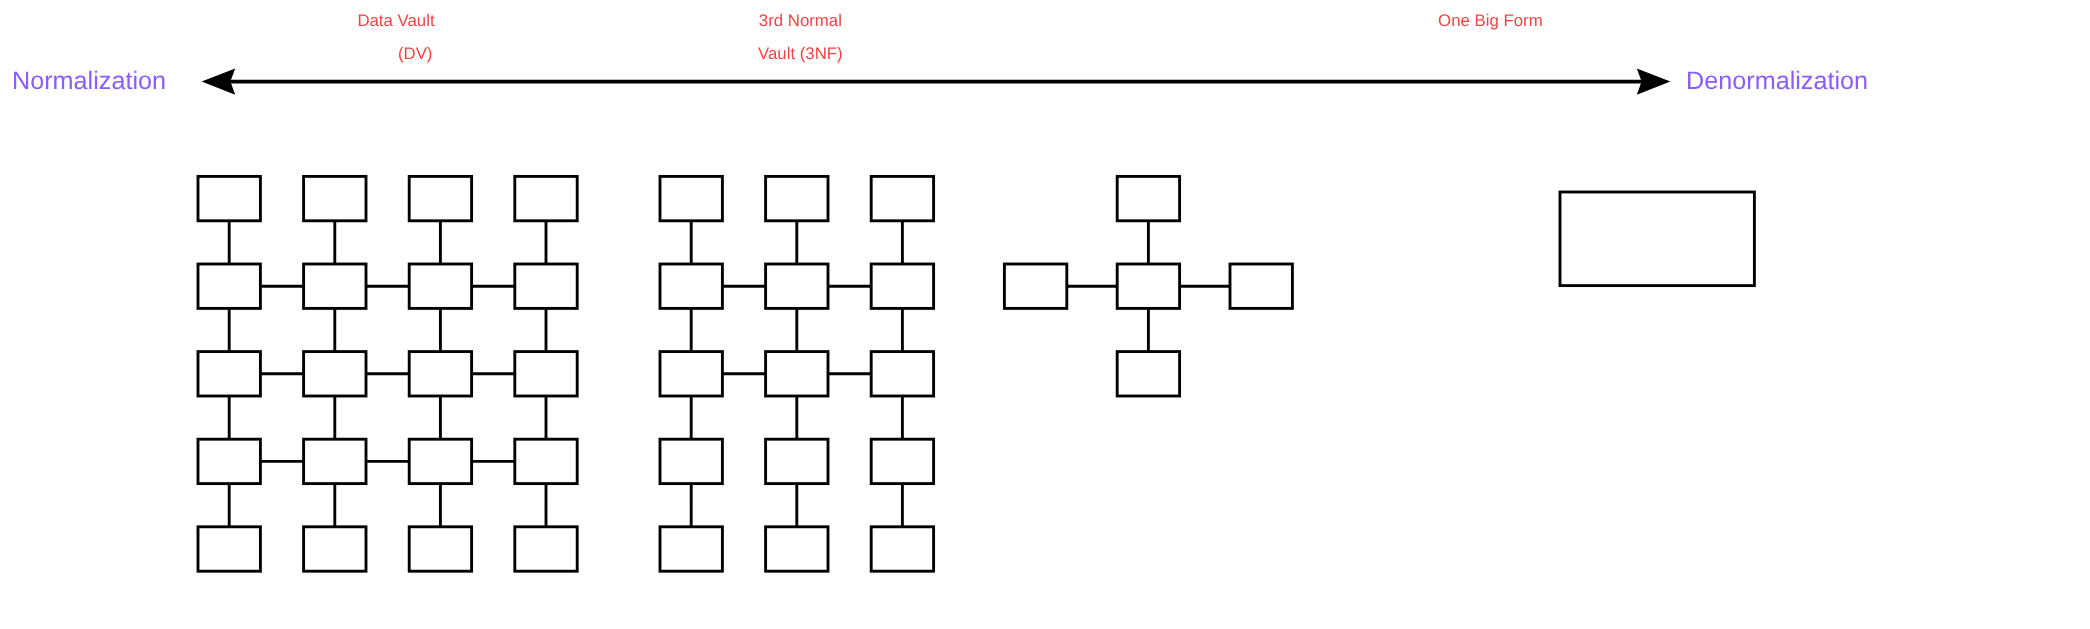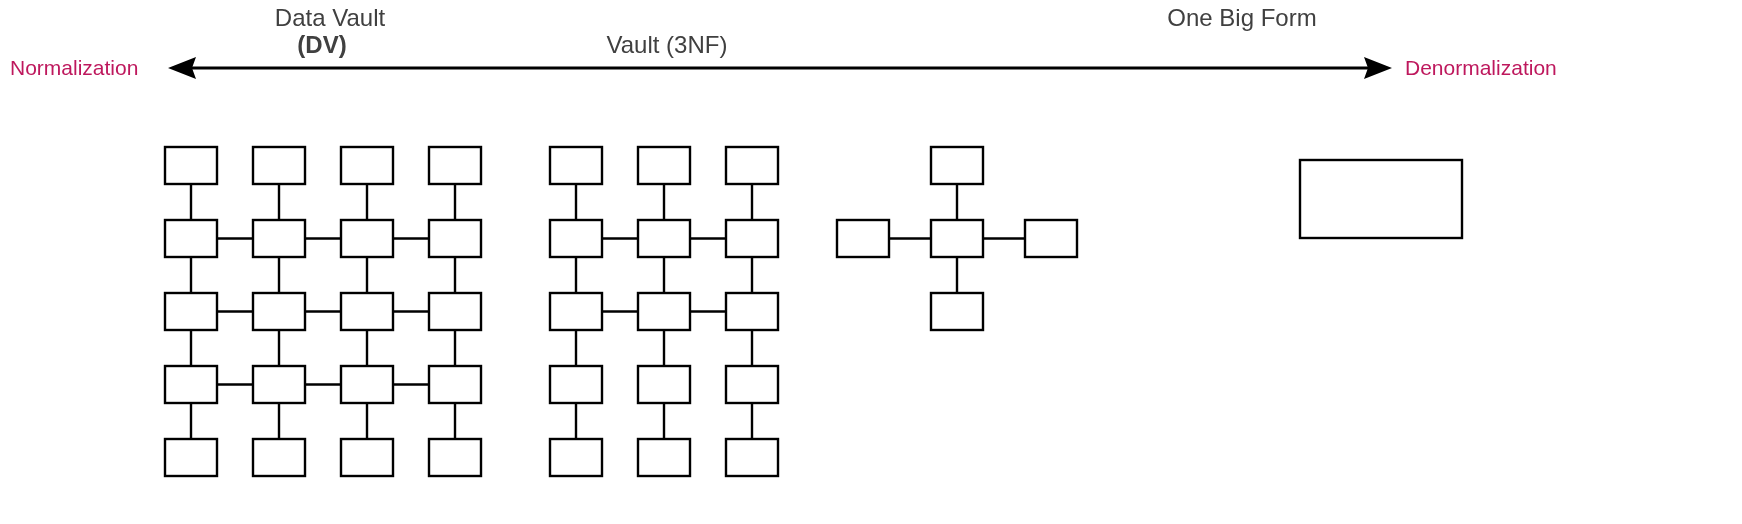--- a/index.html
+++ b/index.html
@@ -11,48 +11,49 @@
     color:#000000;
     overflow:hidden;
     position:relative;
   }
   #stage{position:absolute;left:0;top:0;width:1742px;height:524px;}
   svg#diagram{position:absolute;left:0;top:0;width:1742px;height:524px;display:block;}
   .axis-label{
     position:absolute;
     font-size:21px;
     line-height:25px;
-    color:#be185d;
+    color:#8b5cf6;
     white-space:nowrap;
   }
   .col-header{
     position:absolute;
-    font-size:24px;
+    font-size:14px;
     line-height:27px;
     text-align:center;
-    color:#404040;
+    color:#ef4444;
     white-space:nowrap;
   }
   .node-rect{fill:#ffffff;stroke:#000000;stroke-width:2.4;}
   .link-line{stroke:#000000;stroke-width:2.4;fill:none;}
   .axis-line{stroke:#000000;stroke-width:3.2;fill:none;}
   .arrow-head{fill:#000000;stroke:none;}
 </style>
 </head>
 <body>
 
 <div id="stage">
 
   <div class="axis-label" id="label-left" style="left:10px; top:55px;">Normalization</div>
 
   <div class="axis-label" id="label-right" style="left:1405px; top:55px;">Denormalization</div>
 
   <div class="col-header" id="hdr-0-l1" style="left:180px; top:4px; width:300px;">Data Vault</div>
-  <div class="col-header" id="hdr-0-l2" style="left:172px; top:31px; width:300px;font-weight:bold;">(DV)</div>
+  <div class="col-header" id="hdr-0-l2" style="left:196px; top:31px; width:300px;">(DV)</div>
 
+  <div class="col-header" id="hdr-1-l1" style="left:517px; top:4px; width:300px;">3rd Normal</div>
   <div class="col-header" id="hdr-1-l2" style="left:517px; top:31px; width:300px;">Vault (3NF)</div>
 
 
   <div class="col-header" id="hdr-3-l1" style="left:1092px; top:4px; width:300px;">One Big Form</div>
 
   <svg id="diagram" viewBox="0 0 1742 524" xmlns="http://www.w3.org/2000/svg">
 
     <g>
       <line class="axis-line" x1="178" y1="68" x2="1382" y2="68"></line>
       <polygon class="arrow-head" points="168,68 196,57 192,68 196,79"></polygon>

